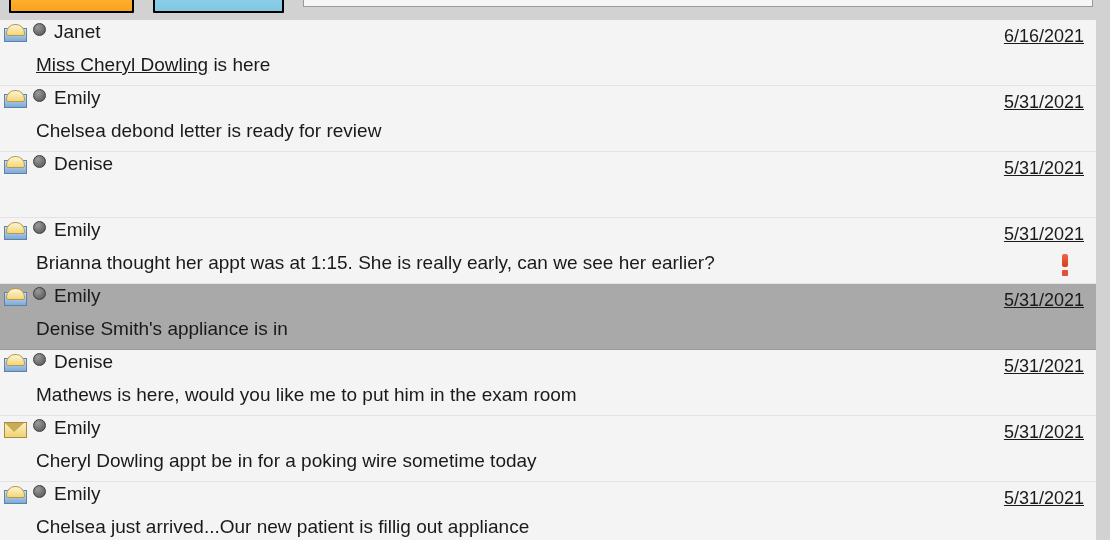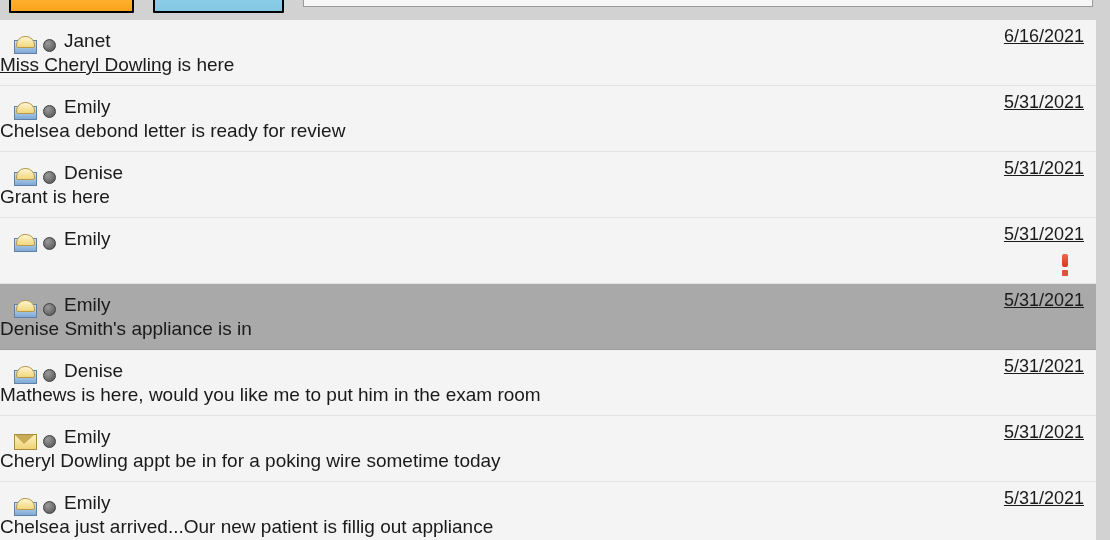--- a/index.html
+++ b/index.html
@@ -74,22 +74,22 @@
   }
   .row.selected {
     background: #a9a9a9;
     border-bottom: 1px solid #9b9b9b;
   }
 
   .row-head {
     position: relative;
     height: 32px;
     display: flex;
-    align-items: flex-end;
-    padding-left: 14px;
+    align-items: flex-start;
+    padding-left: 4px;
   }
 
   
   .env {
     position: relative;
     width: 21px;
     height: 16px;
     flex: 0 0 auto;
     margin-top: 4px;
   }
@@ -153,20 +153,21 @@
     position: absolute;
     right: 12px;
     top: 6px;
     font-size: 18px;
     color: #1a1a1a;
     white-space: nowrap;
     text-decoration: underline;
   }
 
   .row-body {
+    padding-left: 36px;
     font-size: 19px;
     color: #1a1a1a;
     line-height: 26px;
     white-space: nowrap;
     position: relative;
   }
   .body-link {
     text-decoration: underline;
   }
 
@@ -222,29 +223,29 @@
       </div>
       <div class="row-body"><span>Chelsea debond letter is ready for review</span></div>
     </div>
     <div class="row">
       <div class="row-head">
         <span class="env open"></span>
         <span class="dot"></span>
         <span class="sender">Denise</span>
         <span class="date">5/31/2021</span>
       </div>
-      <div class="row-body"><span>Grant is here</span></div>
-    </div>
-    <div class="row">
-      <div class="row-head">
-        <span class="env open"></span>
-        <span class="dot"></span>
-        <span class="sender">Emily</span>
-        <span class="date">5/31/2021</span>
-      </div>
+    </div>
+    <div class="row">
+      <div class="row-head">
+        <span class="env open"></span>
+        <span class="dot"></span>
+        <span class="sender">Emily</span>
+        <span class="date">5/31/2021</span>
+      </div>
+      <div class="row-body"><span>Brianna thought her appt was at 1:15.  She is really early, can we see her earlier?</span></div>
       <span class="bang"></span>
     </div>
     <div class="row selected">
       <div class="row-head">
         <span class="env open"></span>
         <span class="dot"></span>
         <span class="sender">Emily</span>
         <span class="date">5/31/2021</span>
       </div>
       <div class="row-body"><span>Denise Smith's appliance is in</span></div>

